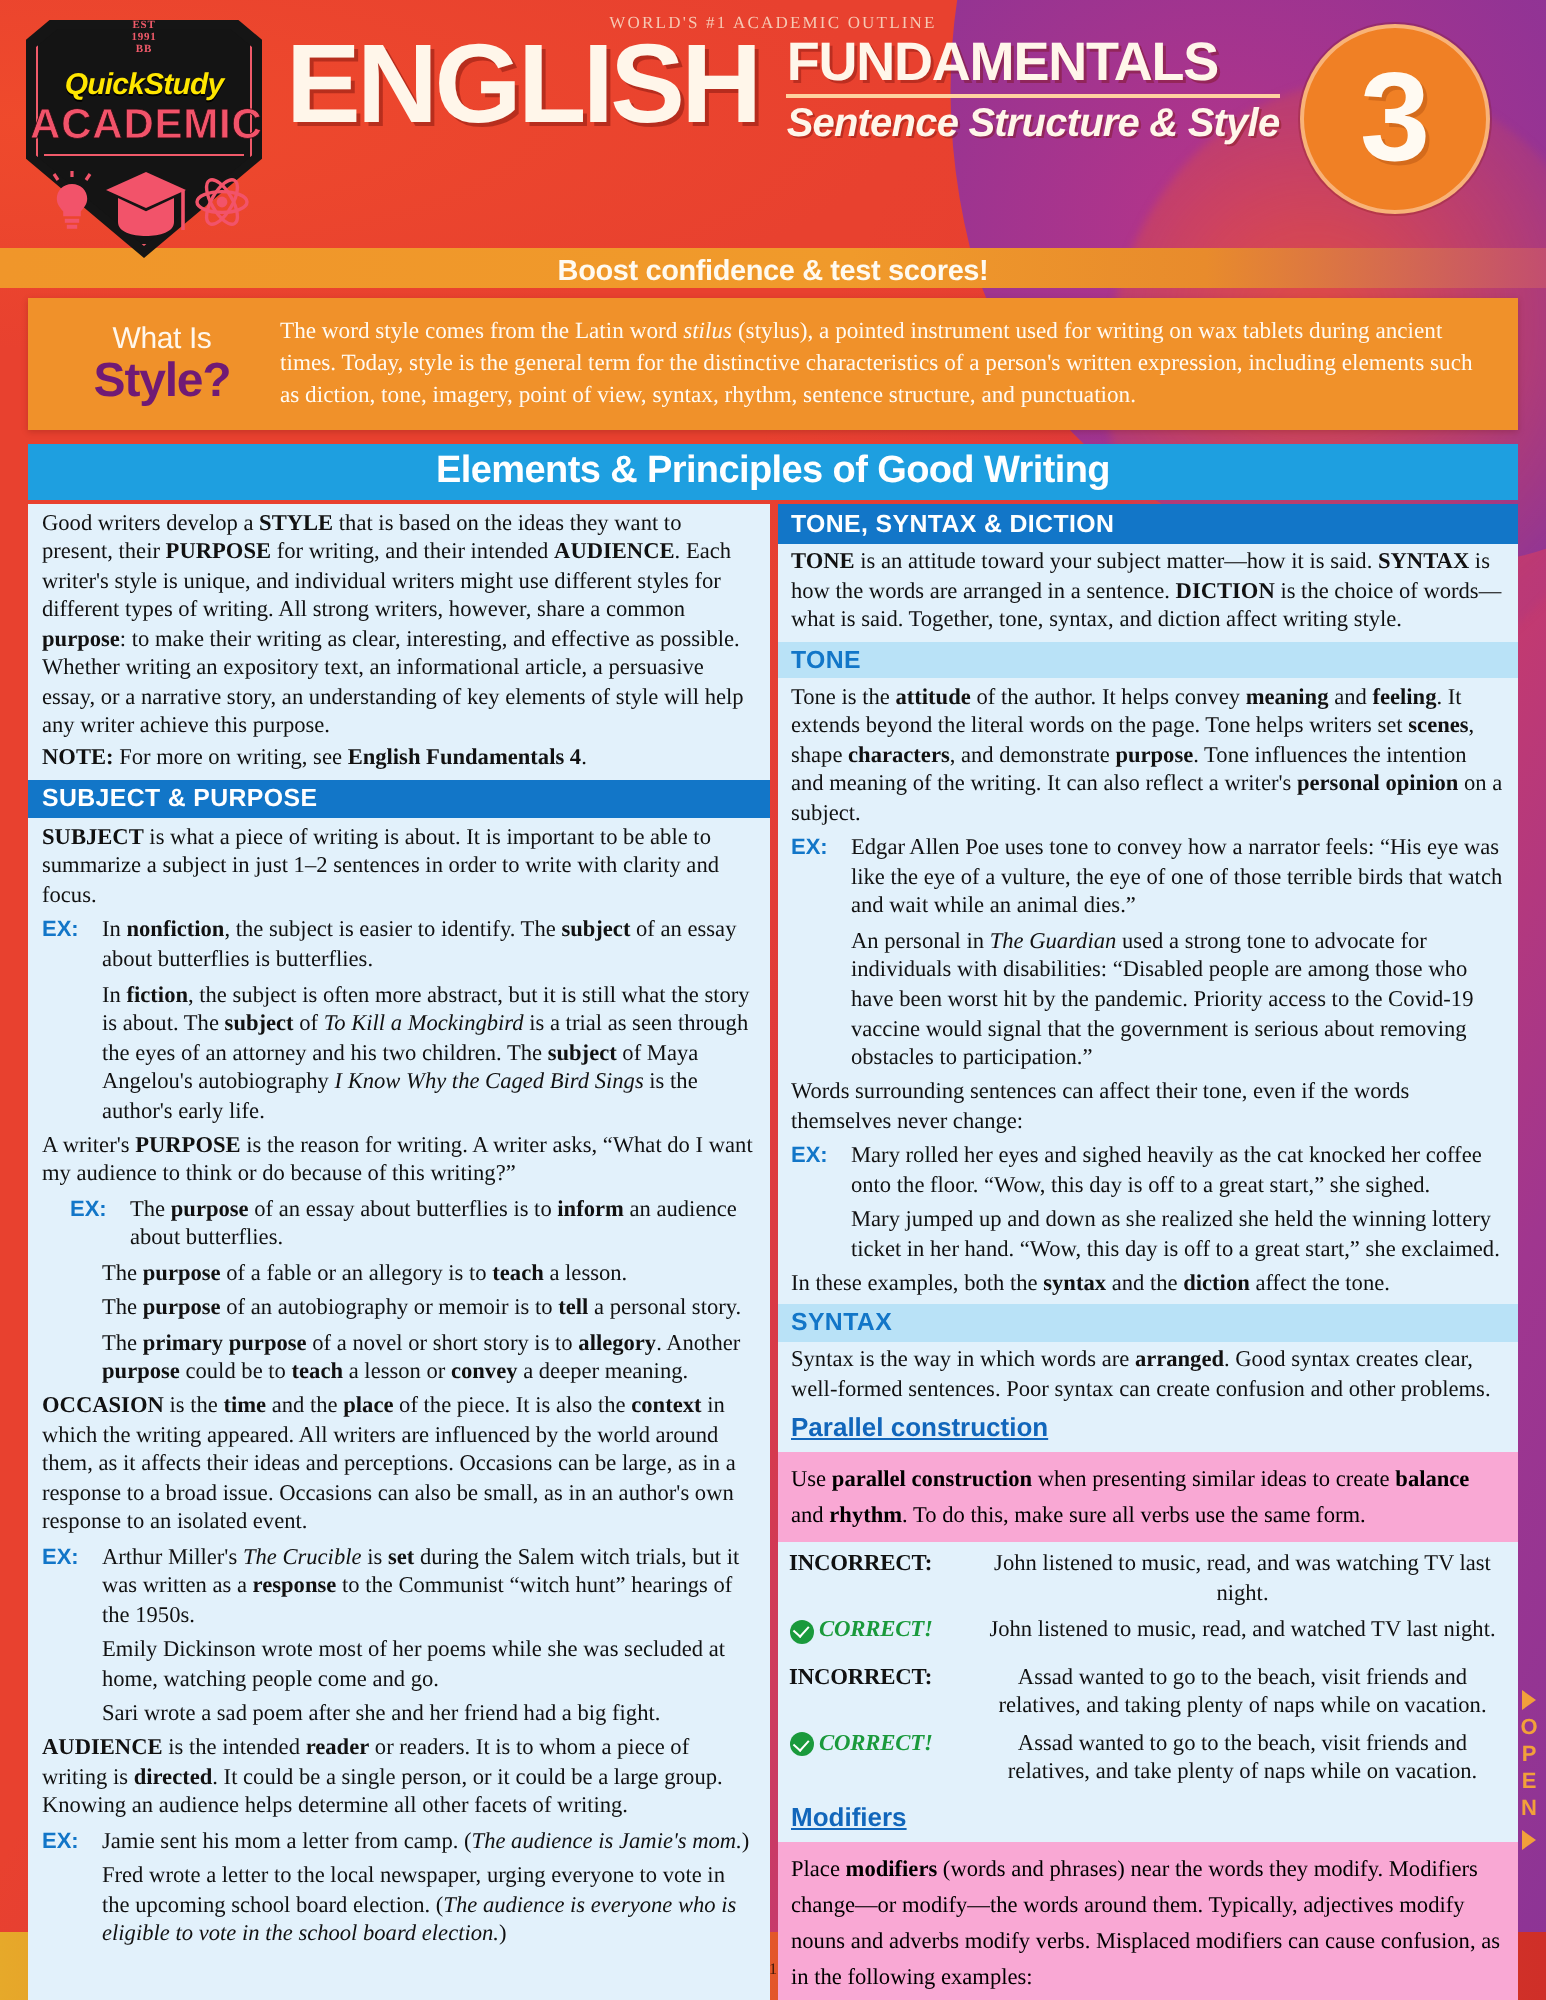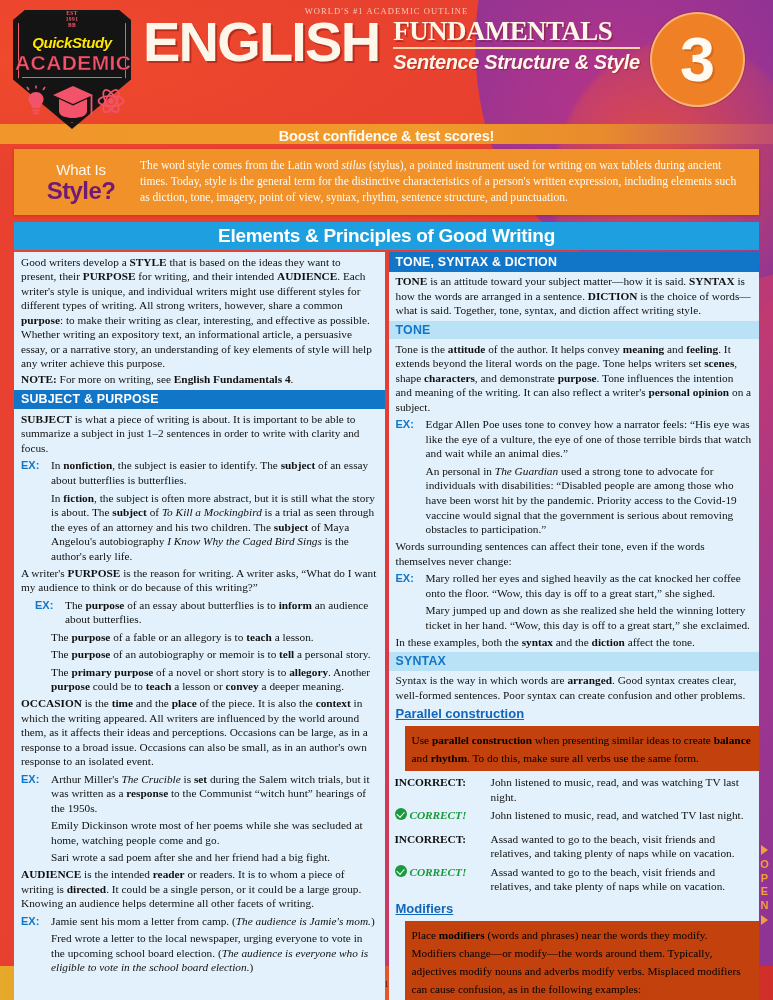--- a/index.html
+++ b/index.html
@@ -147,21 +147,21 @@
     vertical-align: top;
   }
   #title-right {
     display: inline-block;
     vertical-align: top;
     margin-left: 10px;
     padding-top: 3px;
   }
   #sub-fund {
     color: #fff6ea;
-    font-family: Liberation Serif, serif;
+    font-family: Liberation Sans, sans-serif;
     font-weight: bold;
     font-size: 27px;
     letter-spacing: -.6px;
     line-height: 1;
     text-shadow: 1.5px 1.5px 0 rgba(120,18,12,.4);
   }
   #fund-rule {
     height: 1.6px;
     background: #ffd2a0;
     margin: 2px 0 3px 0;
@@ -310,24 +310,23 @@
   }
   .hdr-link {
     color: #1166bb;
     font-family: "Liberation Sans", sans-serif;
     font-weight: bold;
     font-size: 13px;
     text-decoration: underline;
     padding: 4px 7px 2px 7px;
   }
   .tint {
-    background: #c2410c;
+    background: #f9a8d4;
     padding: 4px 7px 5px 7px;
     margin-top: 3px;
-    margin-left: 16px;
   }
 
   
   p.body {
     font-family: "Liberation Serif", serif;
     font-size: 11.3px;
     line-height: 1.285;
     color: #111;
     padding: 2.5px 7px 0 7px;
     text-align: left;
@@ -374,20 +373,21 @@
   }
   .ic-label {
     flex: 0 0 96px;
     font-family: "Liberation Serif", serif;
     font-weight: bold;
     font-size: 11.4px;
     letter-spacing: -.1px;
   }
   .ic-label.ok {
     display: flex;
+    align-items: center;
     gap: 3px;
     color: #1a9a3c;
     font-style: italic;
     font-weight: bold;
   }
   .check {
     display: inline-block;
     width: 12px; height: 12px;
     border-radius: 50%;
     background: #1a9a3c;
@@ -396,21 +396,21 @@
   }
   .check::after {
     content: "";
     position: absolute;
     left: 3.2px; top: 1.6px;
     width: 3.6px; height: 6.4px;
     border: solid #fff;
     border-width: 0 1.8px 1.8px 0;
     transform: rotate(42deg);
   }
-  .ic-text { flex: 1; }
+  .ic-text { flex: 1; text-align: center; }
 
   
   #open-tab {
     position: absolute;
     right: 1px; top: 790px;
     width: 15px; height: 190px;
     z-index: 6;
     display: flex;
     flex-direction: column;
     align-items: center;

